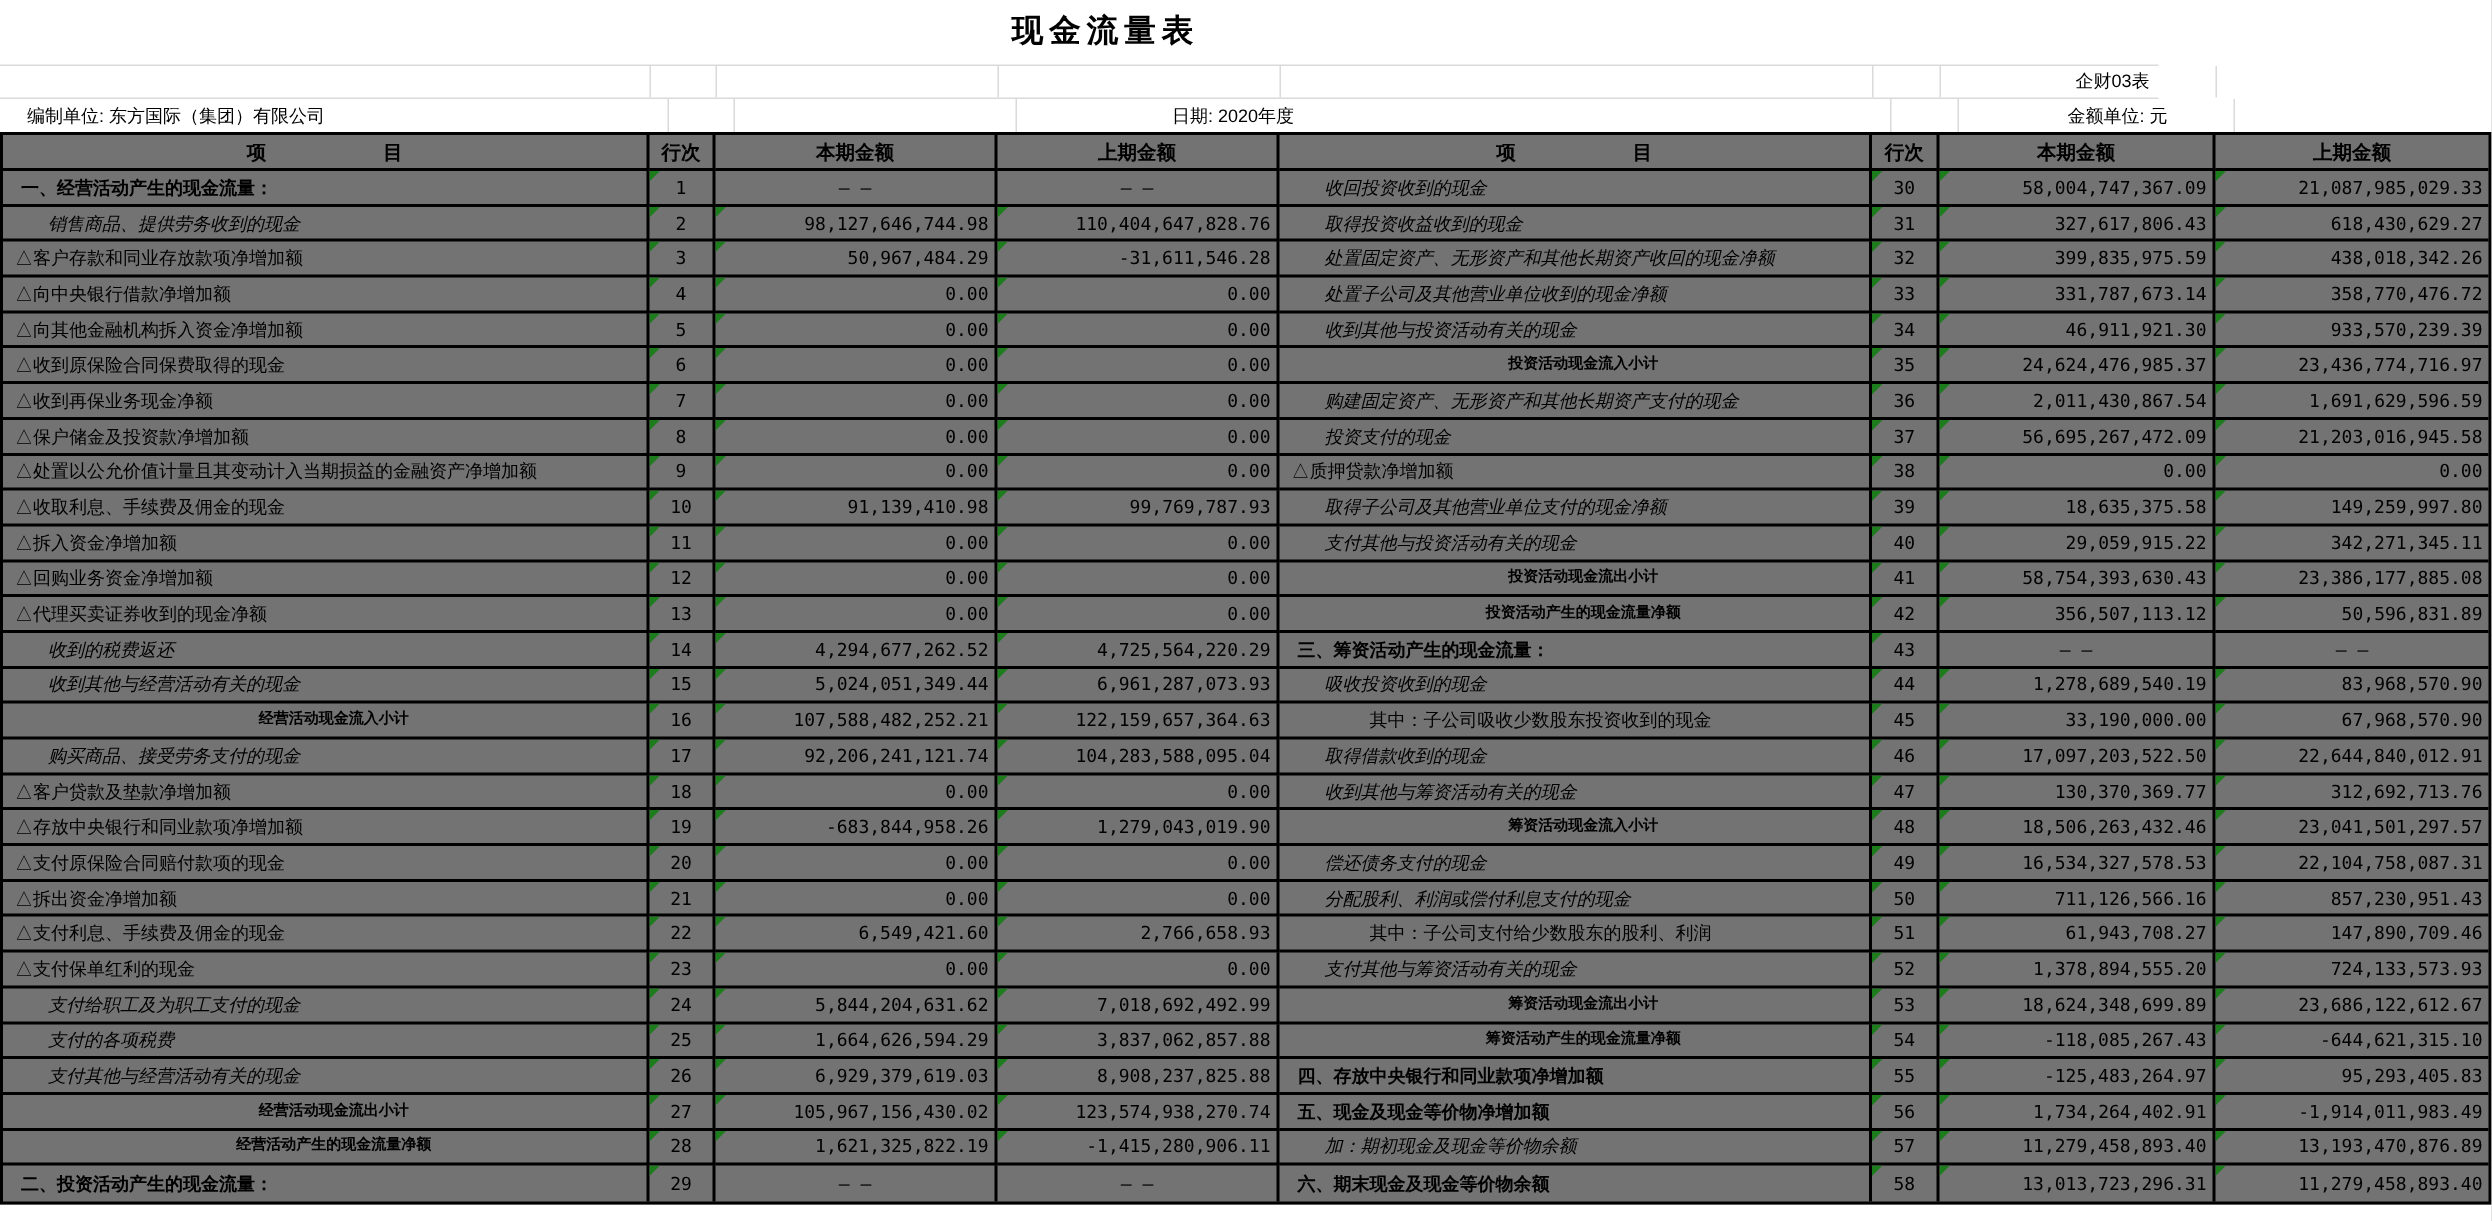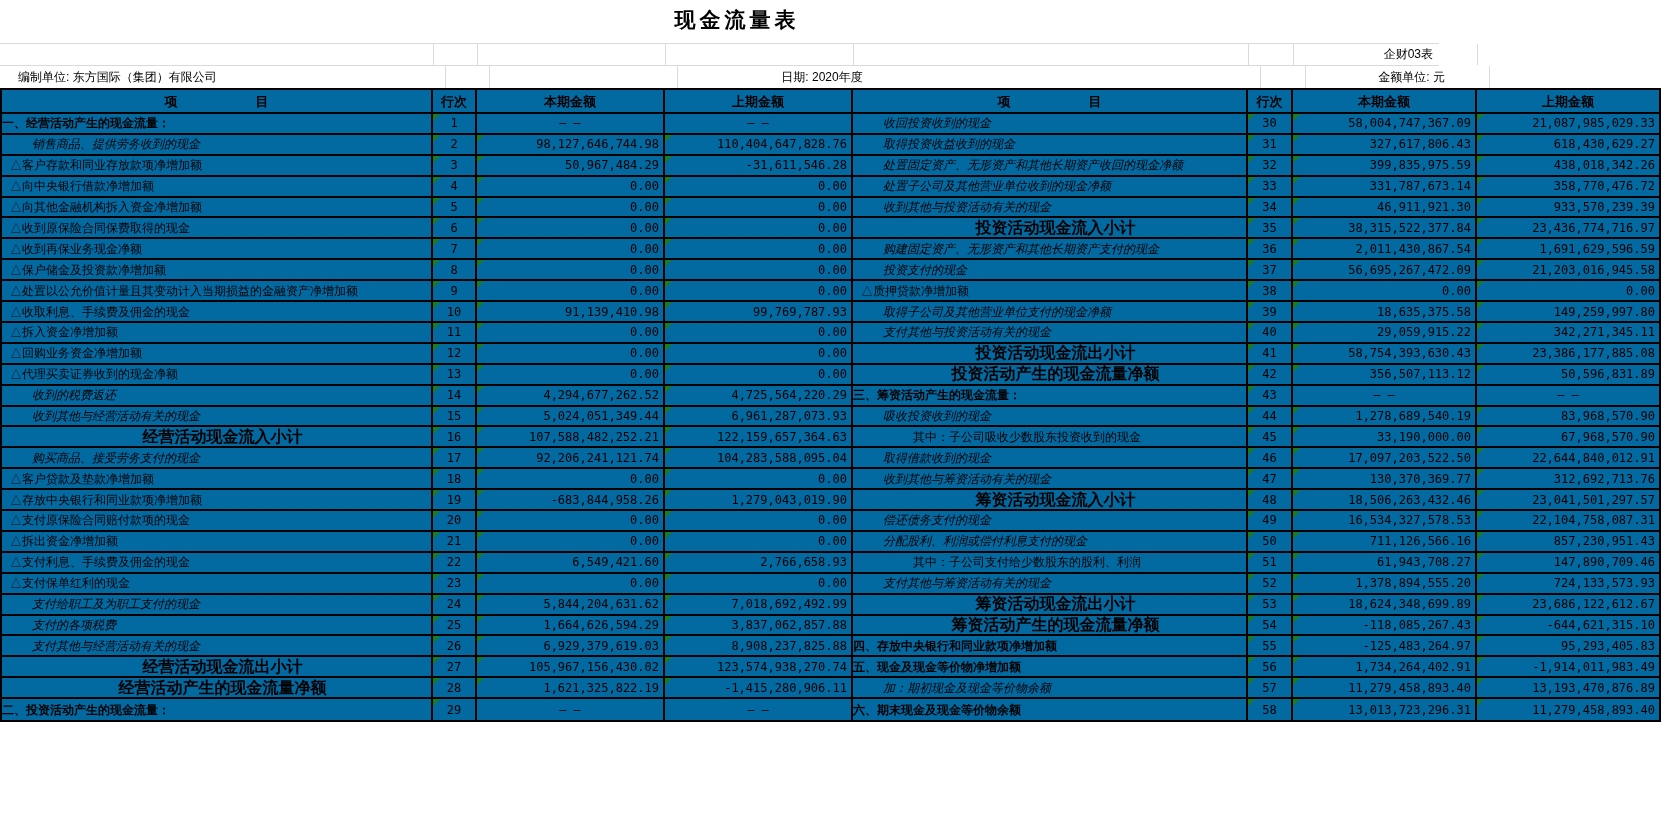--- a/index.html
+++ b/index.html
@@ -16,37 +16,37 @@
   .meta-a { top:43px; height:23px; border-top:1px solid #dadada; border-bottom:1px solid #dadada; }
   .meta-b { top:66px; height:22px;margin-left:12px; }
   .v { position:absolute; top:0; bottom:0; width:1px; background:#dadada; }
   .meta-text { position:absolute; top:0; height:100%; display:flex; align-items:center; font-size:12px; white-space:nowrap; }
   .form-code { right:6px; }
   .prepared-by { left:6px; }
   .date-label { left:665px; width:290px; justify-content:center; }
   .unit-label { right:6px; }
   
   .tbl {
-    position:absolute; top:88px; left:0; width:1661px; height:634px;
+    position:absolute; top:88px; left:0; width:1661px; height:715px;
     display:grid; box-sizing:border-box;
     grid-template-columns:431px 44px 188px 188px 395px 45px 184px 182px;
     grid-template-rows:24px repeat(29, 1fr);
-    border:2px solid #000; background:#0369a1;
+    border:2px solid #000; background:#737373;
   }
   .c {
     position:relative; box-sizing:border-box; overflow:hidden; white-space:nowrap;
     border-right:2px solid #000; border-bottom:2px solid #000;
     display:flex; align-items:center; font-size:12px; line-height:1;
   }
   .c:nth-child(8n){ border-right:none; }
   .c:nth-child(n+233){ border-bottom:none; }
   .h { justify-content:center; font-weight:bold; font-size:13px; }
-  .item { padding-left:0; }
+  .item { padding-left:12px; }
   .item.section { font-weight:bold; }
-  .item.subtotal { font-weight:bold; justify-content:center; padding-left:12px; font-size:16px; }
+  .item.subtotal { font-weight:bold; justify-content:center; padding-left:12px; font-size:10px; }
   .item.i1 { padding-left:8px; }
   .item.i2 { padding-left:30px;font-style:italic; }
   .item.i3 { padding-left:60px; }
   .line { justify-content:center; font-family:"DejaVu Sans Mono", monospace; }
   .num  { justify-content:flex-end; padding-right:4px; font-family:"DejaVu Sans Mono", monospace; }
   .num.dash { justify-content:center; padding-right:0; }
   .tri::before {
     content:""; position:absolute; top:0; left:0; width:0; height:0;
     border-top:7px solid #1d7d1d; border-right:7px solid transparent;
   }
@@ -130,21 +130,21 @@
       <div class="c item i2">收到其他与投资活动有关的现金</div>
       <div class="c line tri">34</div>
       <div class="c num tri">46,911,921.30</div>
       <div class="c num tri">933,570,239.39</div>
       <div class="c item i1">△收到原保险合同保费取得的现金</div>
       <div class="c line tri">6</div>
       <div class="c num tri">0.00</div>
       <div class="c num tri">0.00</div>
       <div class="c item subtotal">投资活动现金流入小计</div>
       <div class="c line tri">35</div>
-      <div class="c num tri">38,315,522,377.84</div>
+      <div class="c num tri">24,624,476,985.37</div>
       <div class="c num tri">23,436,774,716.97</div>
       <div class="c item i1">△收到再保业务现金净额</div>
       <div class="c line tri">7</div>
       <div class="c num tri">0.00</div>
       <div class="c num tri">0.00</div>
       <div class="c item i2">购建固定资产、无形资产和其他长期资产支付的现金</div>
       <div class="c line tri">36</div>
       <div class="c num tri">2,011,430,867.54</div>
       <div class="c num tri">1,691,629,596.59</div>
       <div class="c item i1">△保户储金及投资款净增加额</div>

